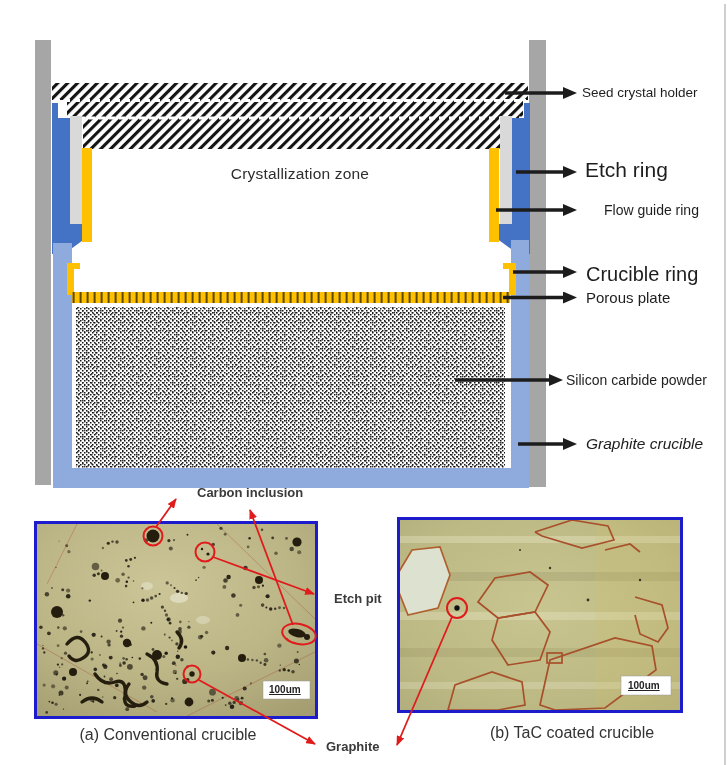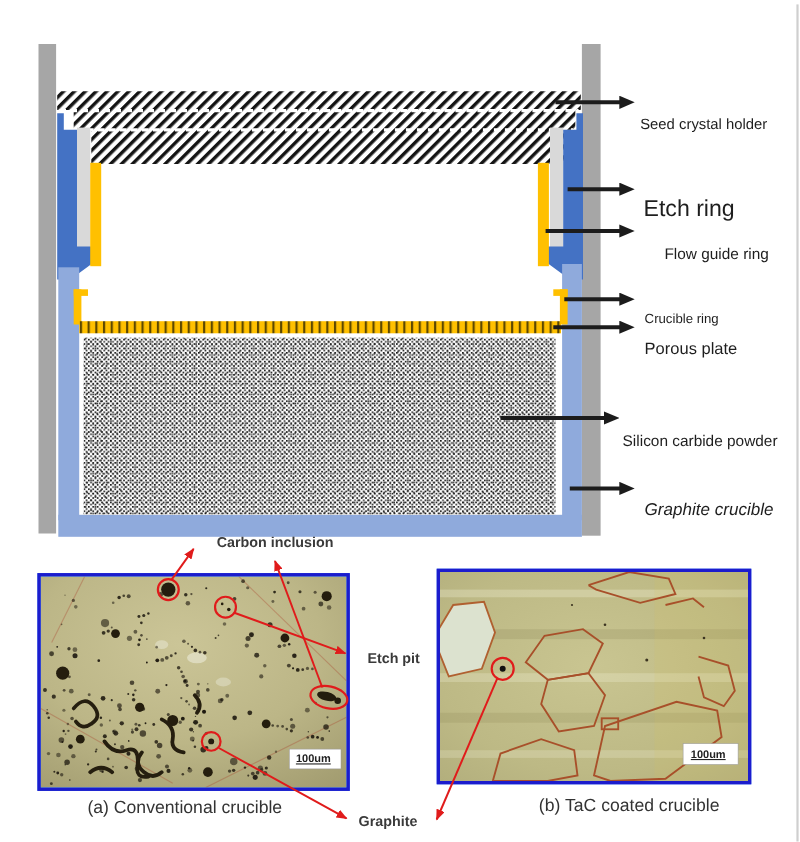--- a/index.html
+++ b/index.html
@@ -1,25 +1,25 @@
 <!DOCTYPE html>
 <html style="--ring_blue: #4472c4; --accent_yellow: #ffc000; --crucible_blue: #8faadc; --furnace_gray: #a6a6a6; --inner_gray: #d9d9d9; --annotation_red: #e01b1b; --micro_border_blue: #1c1ccd;"><head>
 <meta charset="utf-8">
 <style>
   html,body{margin:0;padding:0;background:#fff;}
   body{width:727px;height:765px;overflow:hidden;font-family:"Liberation Sans",sans-serif;}
   .stage{position:absolute;left:0;top:0;width:727px;height:765px;background:#fff;}
   svg{display:block;}
   .schematic{position:absolute;left:0;top:0;}
-  .lbl{position:absolute;color:#1e1e1e;white-space:nowrap;margin-top:20px;}
+  .lbl{position:absolute;color:#1e1e1e;white-space:nowrap;}
   .zone{font-size:15.5px;color:#2e2e2e;letter-spacing:.2px;}
   .l-seed{left:582px;top:85px;font-size:13.5px;}
   .l-side{left:585px;top:158px;font-size:21px;}
   .l-flow{left:604px;top:202px;font-size:14px;}
-  .l-cring{left:586px;top:263px;font-size:12px;}
+  .l-cring{left:586px;top:263px;font-size:20px;}
   .l-porous{left:586px;top:289px;font-size:15px;}
   .l-powder{left:566px;top:372px;font-size:14px;}
   .l-graphite{left:586px;top:435px;font-size:15.5px;font-style:italic;}
   .micro{position:absolute;border:3px solid #1c1ccd;background:#3b82f6;z-index:1;}
   .micro-a{left:34px;top:521px;width:278px;height:192px;}
   .micro-b{left:397px;top:517px;width:280px;height:190px;}
   .overlay{position:absolute;left:0;top:480px;z-index:5;pointer-events:none;}
   .ann{position:absolute;font-weight:bold;font-size:13px;color:#3a3a3a;white-space:nowrap;z-index:6;}
   .ann-carbon{left:197px;top:485px;}
   .ann-etch{left:334px;top:591px;}
@@ -110,20 +110,21 @@
       <line x1="505" y1="93" x2="564" y2="93" marker-end="url(#arrB)"></line>
       <line x1="516" y1="172" x2="564" y2="172" marker-end="url(#arrB)"></line>
       <line x1="496" y1="210" x2="564" y2="210" marker-end="url(#arrB)"></line>
       <line x1="513" y1="272" x2="564" y2="272" marker-end="url(#arrB)"></line>
       <line x1="503" y1="297.5" x2="564" y2="297.5" marker-end="url(#arrB)"></line>
       <line x1="455" y1="380" x2="550" y2="380" marker-end="url(#arrB)"></line>
       <line x1="518" y1="444" x2="564" y2="444" marker-end="url(#arrB)"></line>
     </g>
   </svg>
 
+  <div class="lbl zone" style="left:210px;top:165px;width:180px;text-align:center;">Crystallization zone</div>
   <div class="lbl l-seed">Seed crystal holder</div>
   <div class="lbl l-side">Etch ring</div>
   <div class="lbl l-flow">Flow guide ring</div>
   <div class="lbl l-cring">Crucible ring</div>
   <div class="lbl l-porous">Porous plate</div>
   <div class="lbl l-powder">Silicon carbide powder</div>
   <div class="lbl l-graphite">Graphite crucible</div>
 
   <div class="micro micro-a">
     <svg width="278" height="192" viewBox="0 0 278 192">

